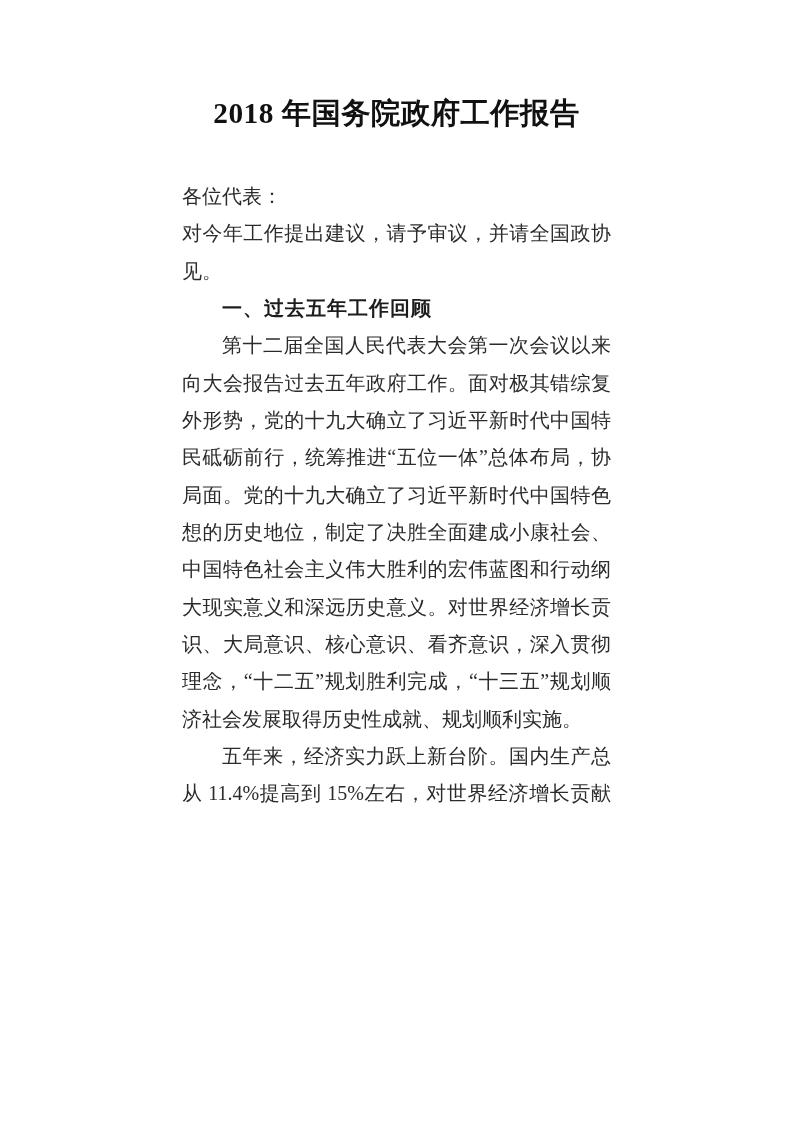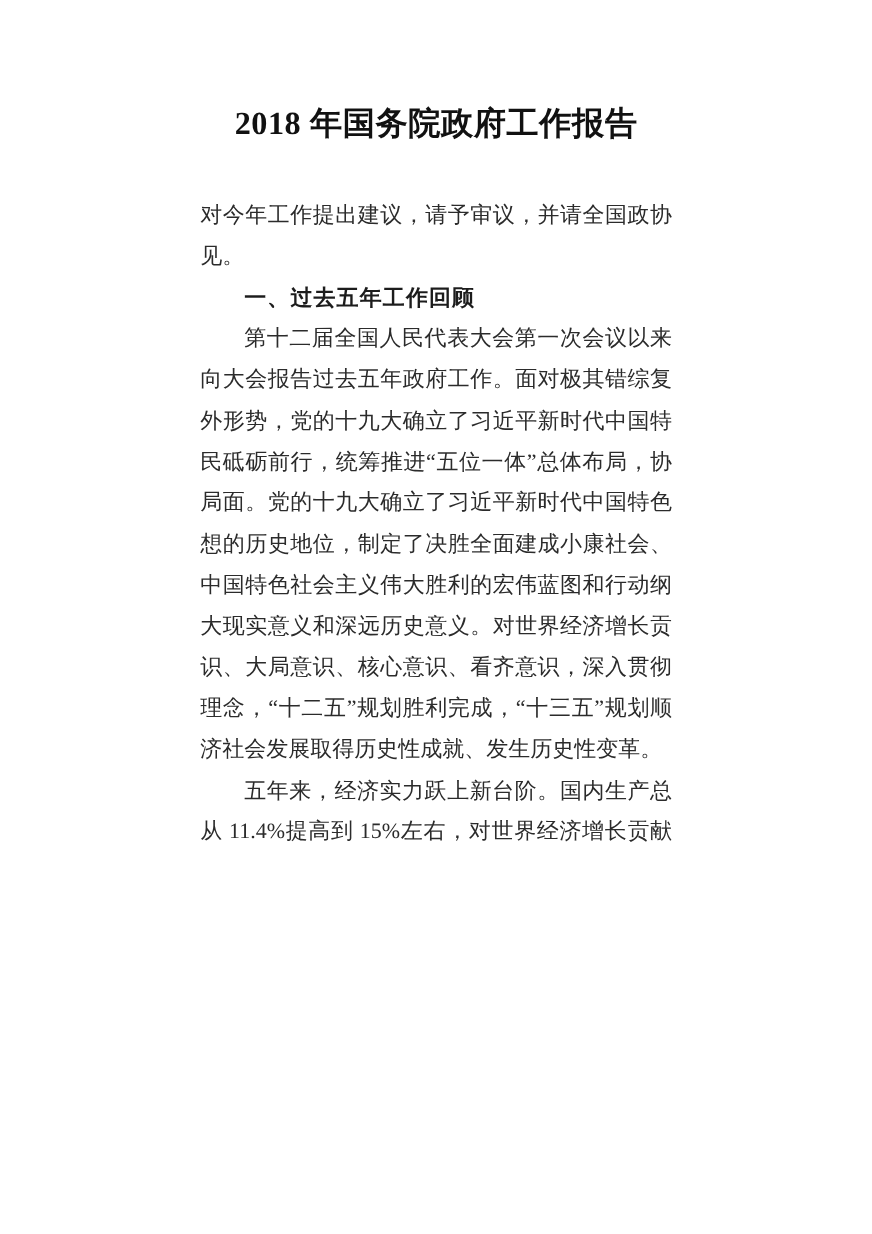--- a/index.html
+++ b/index.html
@@ -64,37 +64,40 @@
     letter-spacing:1px;
   }
 </style>
 </head>
 <body>
 
 <div class="page">
   <h1 class="doc-title">2018 年国务院政府工作报告</h1>
   <div class="doc-body">
       <div class="block paragraph">
+        <div class="line para-end">各位代表：</div>
+      </div>
+      <div class="block paragraph">
         <div class="line">对今年工作提出建议，请予审议，并请全国政协委员提出意</div>
         <div class="line para-end">见。</div>
       </div>
       <div class="block heading">
         <div class="line indent para-end">一、过去五年工作回顾</div>
       </div>
       <div class="block paragraph">
         <div class="line indent">第十二届全国人民代表大会第一次会议以来的五年，是</div>
         <div class="line">向大会报告过去五年政府工作。面对极其错综复杂的国内</div>
         <div class="line">外形势，党的十九大确立了习近平新时代中国特色社会主义思</div>
         <div class="line">民砥砺前行，统筹推进“五位一体”总体布局，协调推进“四个</div>
         <div class="line">局面。党的十九大确立了习近平新时代中国特色社会主义思</div>
         <div class="line">想的历史地位，制定了决胜全面建成小康社会、夺取新时代</div>
         <div class="line">中国特色社会主义伟大胜利的宏伟蓝图和行动纲领，具有重</div>
         <div class="line">大现实意义和深远历史意义。对世界经济增长贡献率超过</div>
         <div class="line">识、大局意识、核心意识、看齐意识，深入贯彻落实新发展</div>
         <div class="line">理念，“十二五”规划胜利完成，“十三五”规划顺利实施，经</div>
-        <div class="line para-end">济社会发展取得历史性成就、发生历史性变革。</div>
+        <div class="line para-end">济社会发展取得历史性成就、规划顺利实施。</div>
       </div>
       <div class="block paragraph">
         <div class="line indent">五年来，经济实力跃上新台阶。国内生产总值从 54 万</div>
         <div class="line">从 11.4%提高到 15%左右，对世界经济增长贡献率超过 30%。</div>
       </div>
     </div>
 </div>
 
 </body></html>

